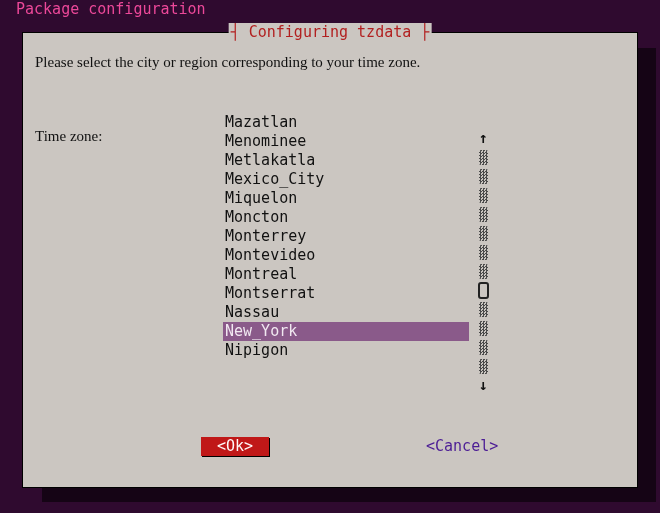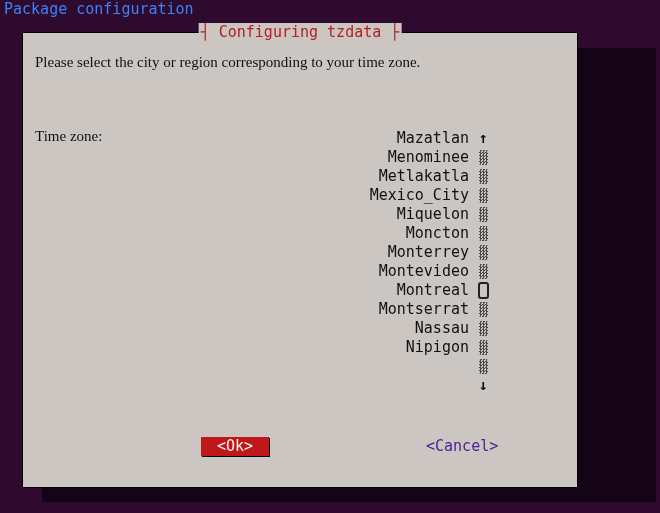--- a/index.html
+++ b/index.html
@@ -7,35 +7,35 @@
     margin: 0; padding: 0;
     width: 660px; height: 513px;
     background: #2f0a2f;
     font-family: "DejaVu Sans Mono","Menlo","Consolas",monospace;
     font-size: 15px;
     line-height: 19px;
     color: #111;
     overflow: hidden;
   }
   .header-line {
-    color: #3b82f6;
-    padding-left: 4px;
+    color: #ec4899;
+    padding-left: 16px;
     padding-top: 0px;
     height: 19px;
   }
   .shadow {
     position: absolute;
     left: 42px; top: 48px;
     width: 614px; height: 454px;
     background: rgba(0,0,0,0.55);
   }
   .dialog {
     position: absolute;
     left: 22px; top: 32px;
-    width: 556px; height: 456px;
+    width: 616px; height: 456px;
     background: #cbc6c1;
     border: 1px solid #000;
   }
   .title-cut {
     position: absolute;
     top: -10px;
     left: 50%;
     transform: translateX(-50%);
     background: #cbc6c1;
     padding: 0 2px;
@@ -48,23 +48,22 @@
     position: absolute;
     left: 12px; right: 12px; top: 20px;
     color: #111;
     font-family: Liberation Serif, serif;
   }
   .prompt { white-space: pre; }
   .label { white-space: pre; margin-top: 36px; }
   .list-area {
     position: absolute;
     left: 200px;
-    top: 96px;
+    top: 80px;
     width: 246px;
-    text-align: right;
   }
   .list-item {
     height: 19px;
     white-space: pre;
     padding-left: 2px;
     cursor: pointer;
   }
   .list-item.selected {
     background: #8a5a8a;
     color: #f1e8f1;
@@ -146,20 +145,21 @@
       <div class="list-item">Menominee</div>
       <div class="list-item">Metlakatla</div>
       <div class="list-item">Mexico_City</div>
       <div class="list-item">Miquelon</div>
       <div class="list-item">Moncton</div>
       <div class="list-item">Monterrey</div>
       <div class="list-item">Montevideo</div>
       <div class="list-item">Montreal</div>
       <div class="list-item">Montserrat</div>
       <div class="list-item">Nassau</div>
+      <div class="list-item selected">New_York</div>
       <div class="list-item">Nipigon</div>
     </div>
 
   <div class="scroll-col" id="scroll-col">
       <div class="scroll-cell">
         <span class="arrow-glyph">↑</span>
       </div>
       <div class="scroll-cell">
         <div class="stipple"></div>
       </div>

